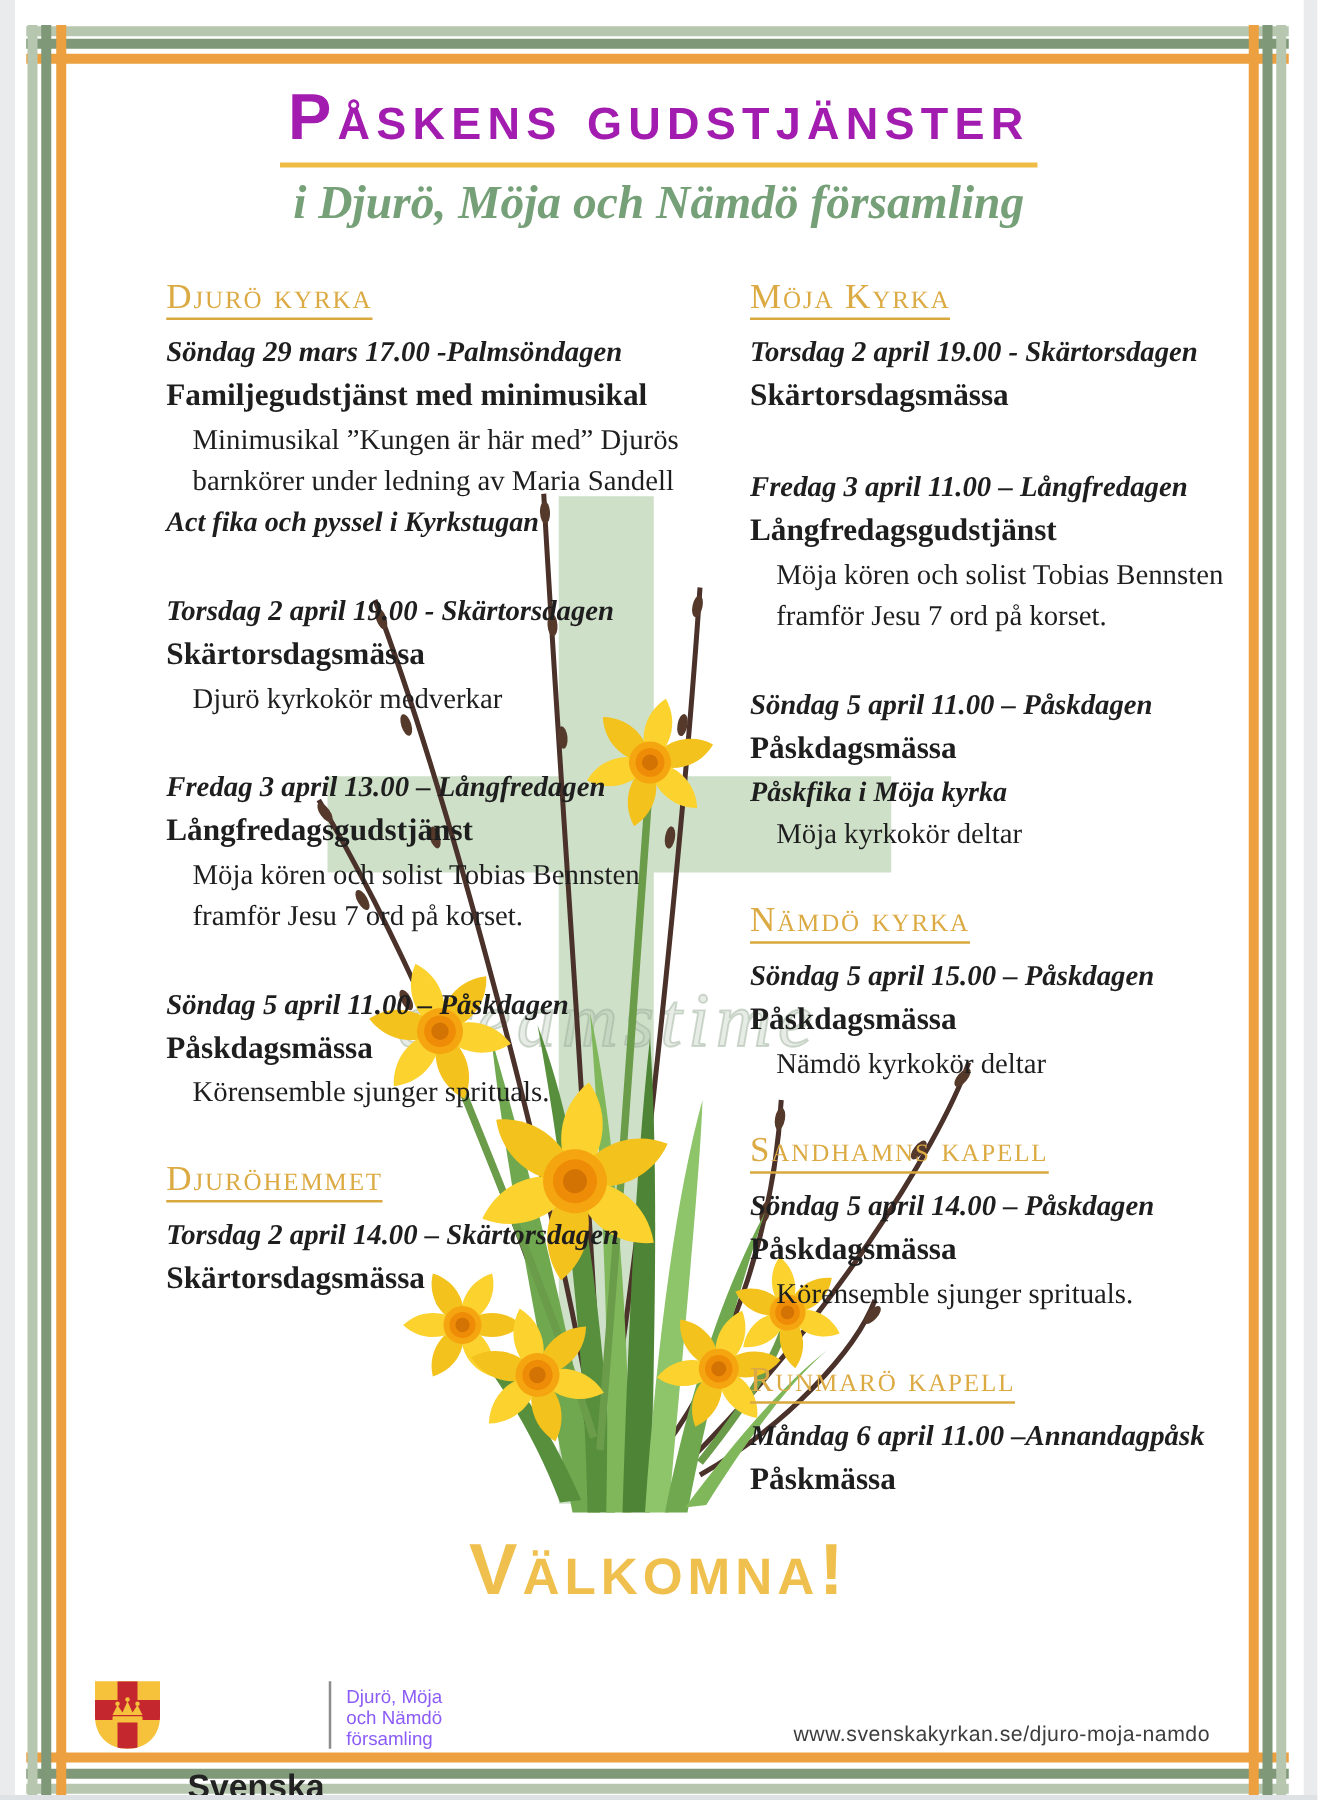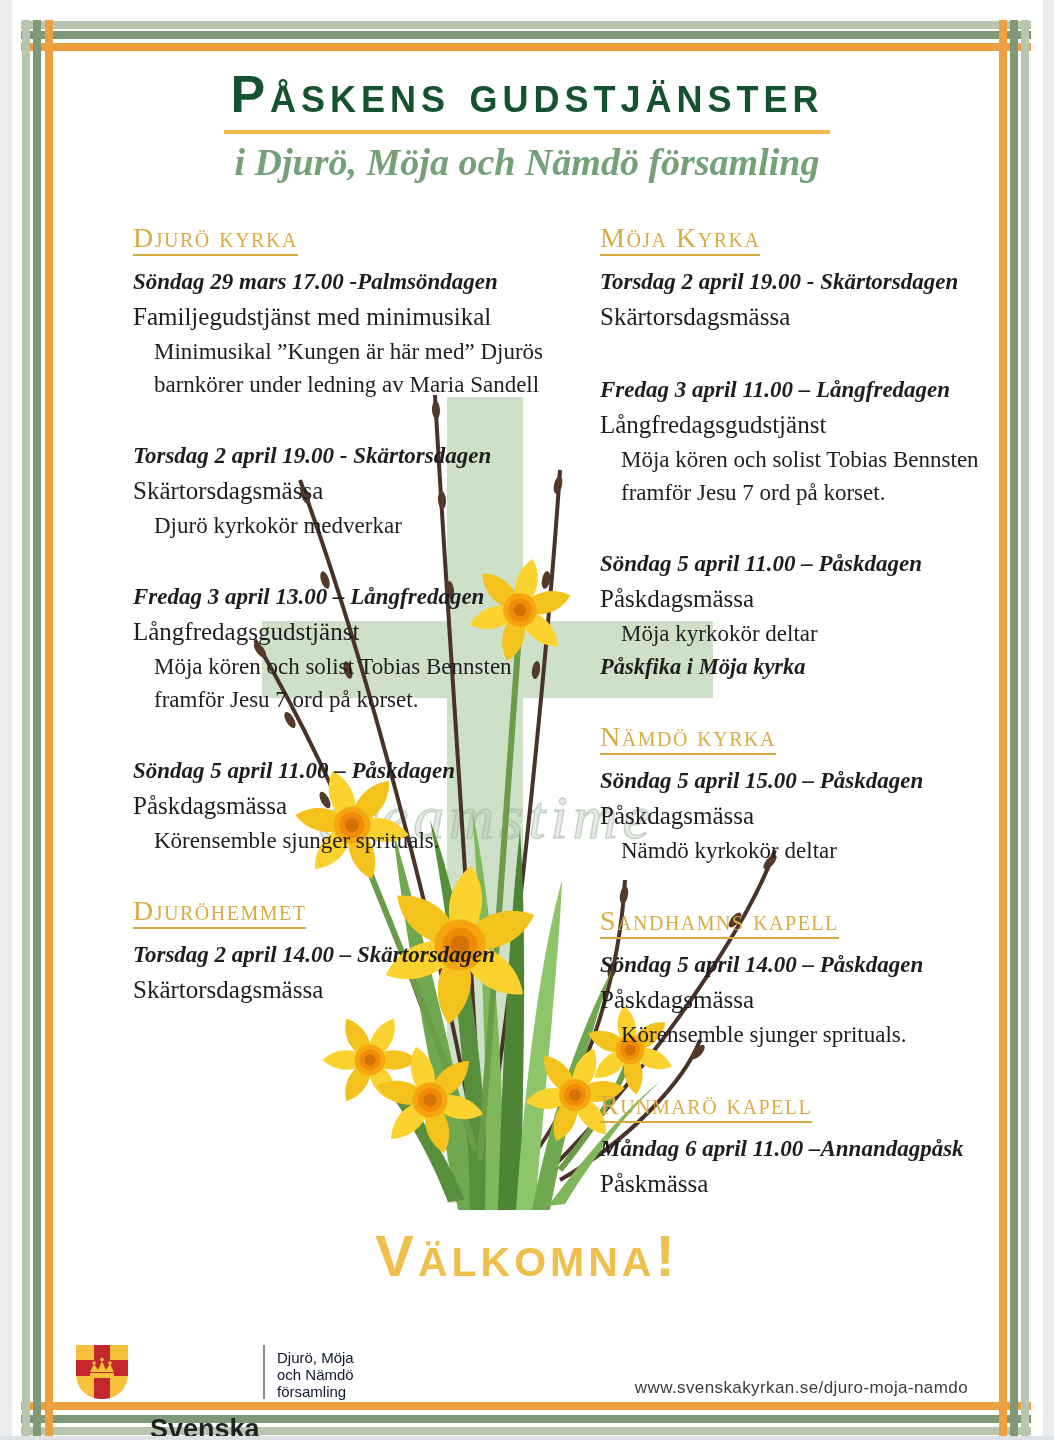--- a/index.html
+++ b/index.html
@@ -10,55 +10,55 @@
   .fl{position:absolute;z-index:0;}
   .h-line{left:21px;width:1010px;height:8px;}
   .v-line{top:20px;height:1416px;width:8px;}
   .sage{background:#b7c7af;}
   .green{background:#7e9878;}
   .orange{background:#eda03f;}
   
   .title-wrap{position:absolute;top:66px;left:0;width:100%;text-align:center;z-index:3;}
   .main-title{display:inline-block;font-family:"Liberation Sans",sans-serif;
       font-weight:bold;font-variant:small-caps;font-size:52px;letter-spacing:5px;
-      color:#14532d;border-bottom:4px solid #eebc45;padding:0 6px 7px 6px;line-height:1.1;}
+      color:#a21caf;border-bottom:4px solid #eebc45;padding:0 6px 7px 6px;line-height:1.1;}
   .subtitle{margin-top:6px;font-style:italic;font-weight:bold;font-size:38px;color:#76a078;}
   
   .col{position:absolute;top:222px;z-index:3;}
   .col-left{left:133px;width:400px;}
   .col-right{left:600px;width:400px;}
   .section{margin-top:10px;}
   .section:first-child{margin-top:0;}
   .heading{display:inline-block;font-variant:small-caps;font-size:28px;letter-spacing:1.5px;
       color:#dcaa43;border-bottom:2px solid #d9a940;padding-bottom:0;margin-bottom:9px;line-height:32px;}
   .event{margin-bottom:38px;}
   .line{white-space:nowrap;}
   .date{font-style:italic;font-weight:bold;font-size:23px;line-height:34px;}
-  .btitle{font-weight:normal;font-size:25px;line-height:36px;}
+  .btitle{font-weight:bold;font-size:25px;line-height:36px;}
   .detail{font-size:23px;line-height:33px;margin-left:21px;}
   .note{font-style:italic;font-weight:bold;font-size:22.5px;line-height:33px;}
   
   .cross{position:absolute;background:#cfe0c9;z-index:1;}
   .cross-v{left:447px;top:397px;width:76px;height:806px;}
   .cross-h{left:262px;top:621px;width:451px;height:77px;}
   .watermark{position:absolute;left:318px;top:782px;z-index:1;font-style:italic;
       font-size:62px;letter-spacing:5px;color:rgba(175,195,172,0.30);
       -webkit-text-stroke:1.5px rgba(150,170,148,0.45);z-index:1;}
   .bouquet{position:absolute;left:230px;top:380px;z-index:2;}
   
   .welcome-wrap{position:absolute;top:1222px;left:0;width:100%;text-align:center;z-index:3;}
   .welcome{font-family:"Liberation Sans",sans-serif;font-weight:bold;font-variant:small-caps;
       font-size:58px;letter-spacing:4px;color:#f0c04e;}
   
   .logo-svg{position:absolute;left:75px;top:1344px;z-index:3;}
   .org{position:absolute;left:150px;top:1416px;z-index:3;font-family:"Liberation Sans",sans-serif;
       font-weight:bold;font-size:27px;line-height:26px;color:#222;}
   .footer-divider{position:absolute;left:263px;top:1345px;width:2px;height:54px;background:#8c8c8c;z-index:3;}
   .parish{position:absolute;left:277px;top:1349px;z-index:3;font-family:"Liberation Sans",sans-serif;
-      font-size:15px;line-height:17px;color:#0f172a;}
+      font-size:15px;line-height:17px;color:#8b5cf6;}
   .site-url{position:absolute;right:86px;top:1378px;z-index:3;font-family:"Liberation Sans",sans-serif;
       font-size:17px;letter-spacing:0.4px;color:#3d3d3d;}
 </style>
 </head>
 <body>
 
 <div class="edge" style="left:0;top:0;width:12px;height:1440px;"></div>
 <div class="edge" style="left:1043px;top:0;width:11px;height:1440px;"></div>
 <div class="edge" style="left:0;top:1436px;width:1054px;height:4px;background:#dfe2e4;"></div>
 
@@ -161,20 +161,21 @@
 </div>
 
 <div class="col col-left">
   <div class="section">
     <div class="heading">Djurö kyrka</div>
     <div class="event">
       <div class="line date">Söndag 29 mars 17.00 -Palmsöndagen</div>
       <div class="line btitle">Familjegudstjänst med minimusikal</div>
       <div class="line detail">Minimusikal ”Kungen är här med” Djurös</div>
       <div class="line detail">barnkörer under ledning av Maria Sandell</div>
+      <div class="line note">Act fika och pyssel i Kyrkstugan</div>
     </div>
     <div class="event">
       <div class="line date">Torsdag 2 april 19.00 - Skärtorsdagen</div>
       <div class="line btitle">Skärtorsdagsmässa</div>
       <div class="line detail">Djurö kyrkokör medverkar</div>
     </div>
     <div class="event">
       <div class="line date">Fredag 3 april 13.00 – Långfredagen</div>
       <div class="line btitle">Långfredagsgudstjänst</div>
       <div class="line detail">Möja kören och solist Tobias Bennsten</div>
@@ -204,22 +205,22 @@
     </div>
     <div class="event">
       <div class="line date">Fredag 3 april 11.00 – Långfredagen</div>
       <div class="line btitle">Långfredagsgudstjänst</div>
       <div class="line detail">Möja kören och solist Tobias Bennsten</div>
       <div class="line detail">framför Jesu 7 ord på korset.</div>
     </div>
     <div class="event">
       <div class="line date">Söndag 5 april 11.00 – Påskdagen</div>
       <div class="line btitle">Påskdagsmässa</div>
+      <div class="line note">Påskfika i Möja kyrka</div>
       <div class="line detail">Möja kyrkokör deltar</div>
-      <div class="line note">Påskfika i Möja kyrka</div>
     </div>
   </div>
   <div class="section">
     <div class="heading">Nämdö kyrka</div>
     <div class="event">
       <div class="line date">Söndag 5 april 15.00 – Påskdagen</div>
       <div class="line btitle">Påskdagsmässa</div>
       <div class="line detail">Nämdö kyrkokör deltar</div>
     </div>
   </div>

